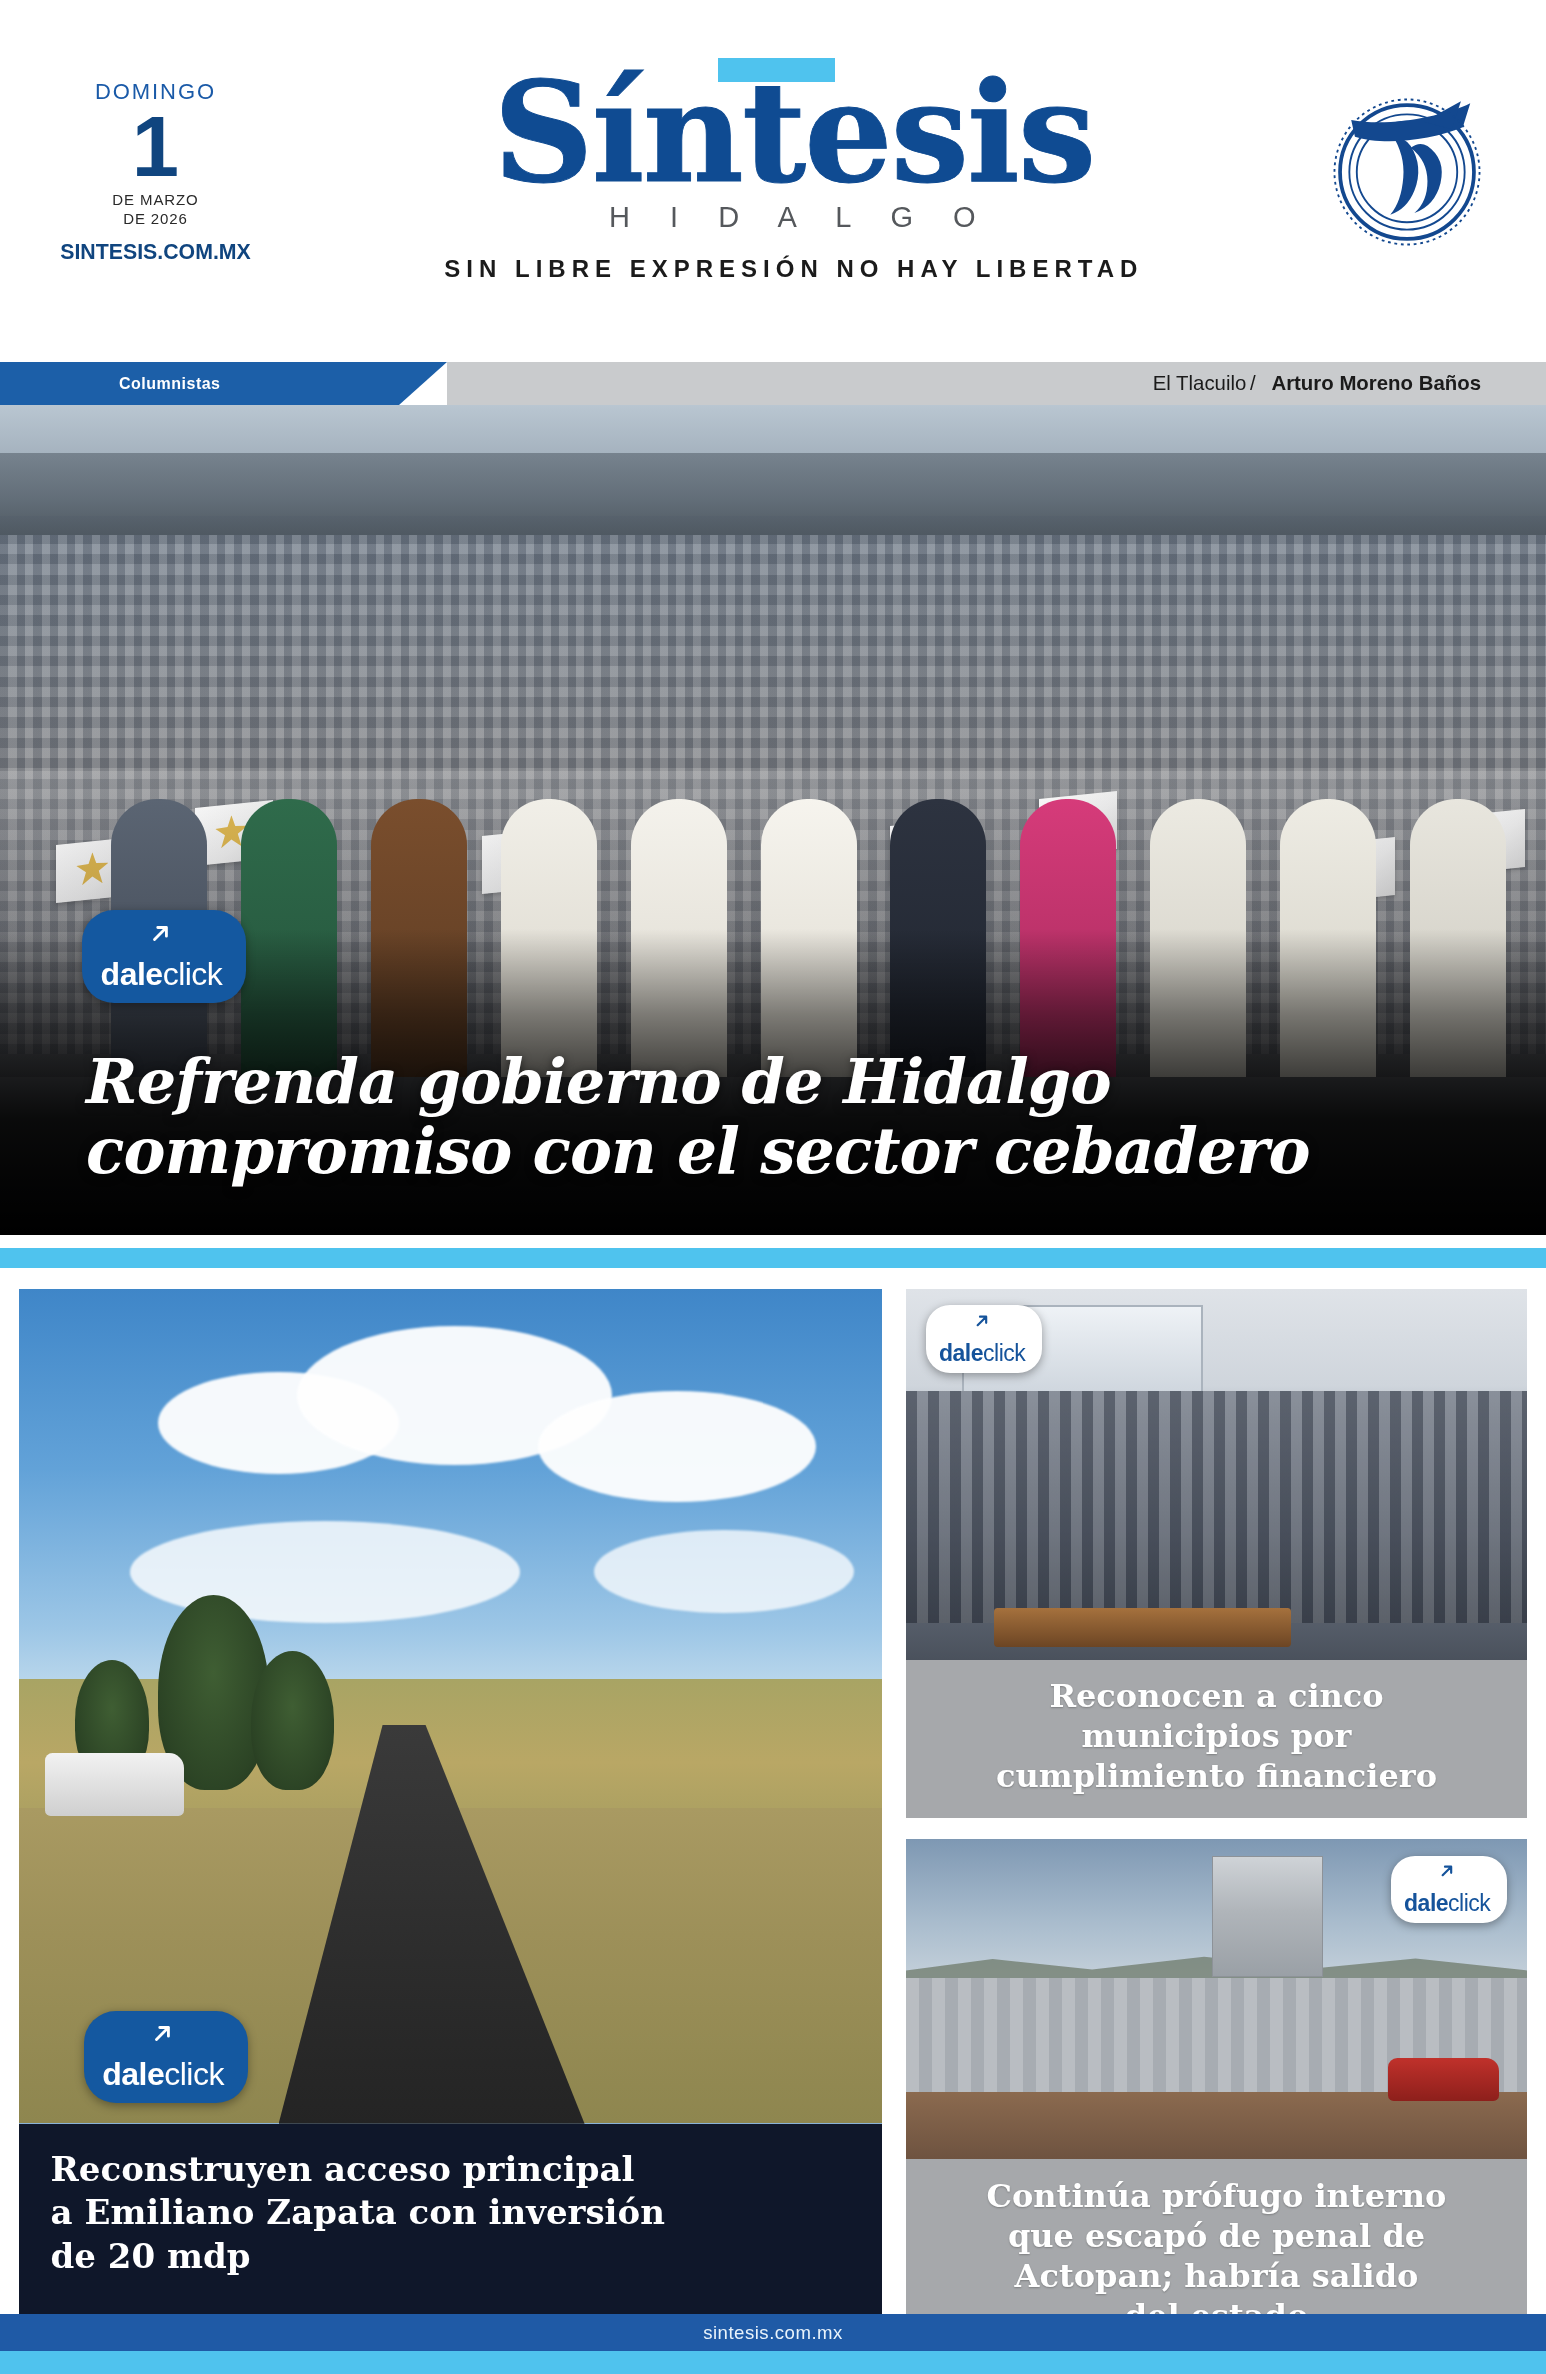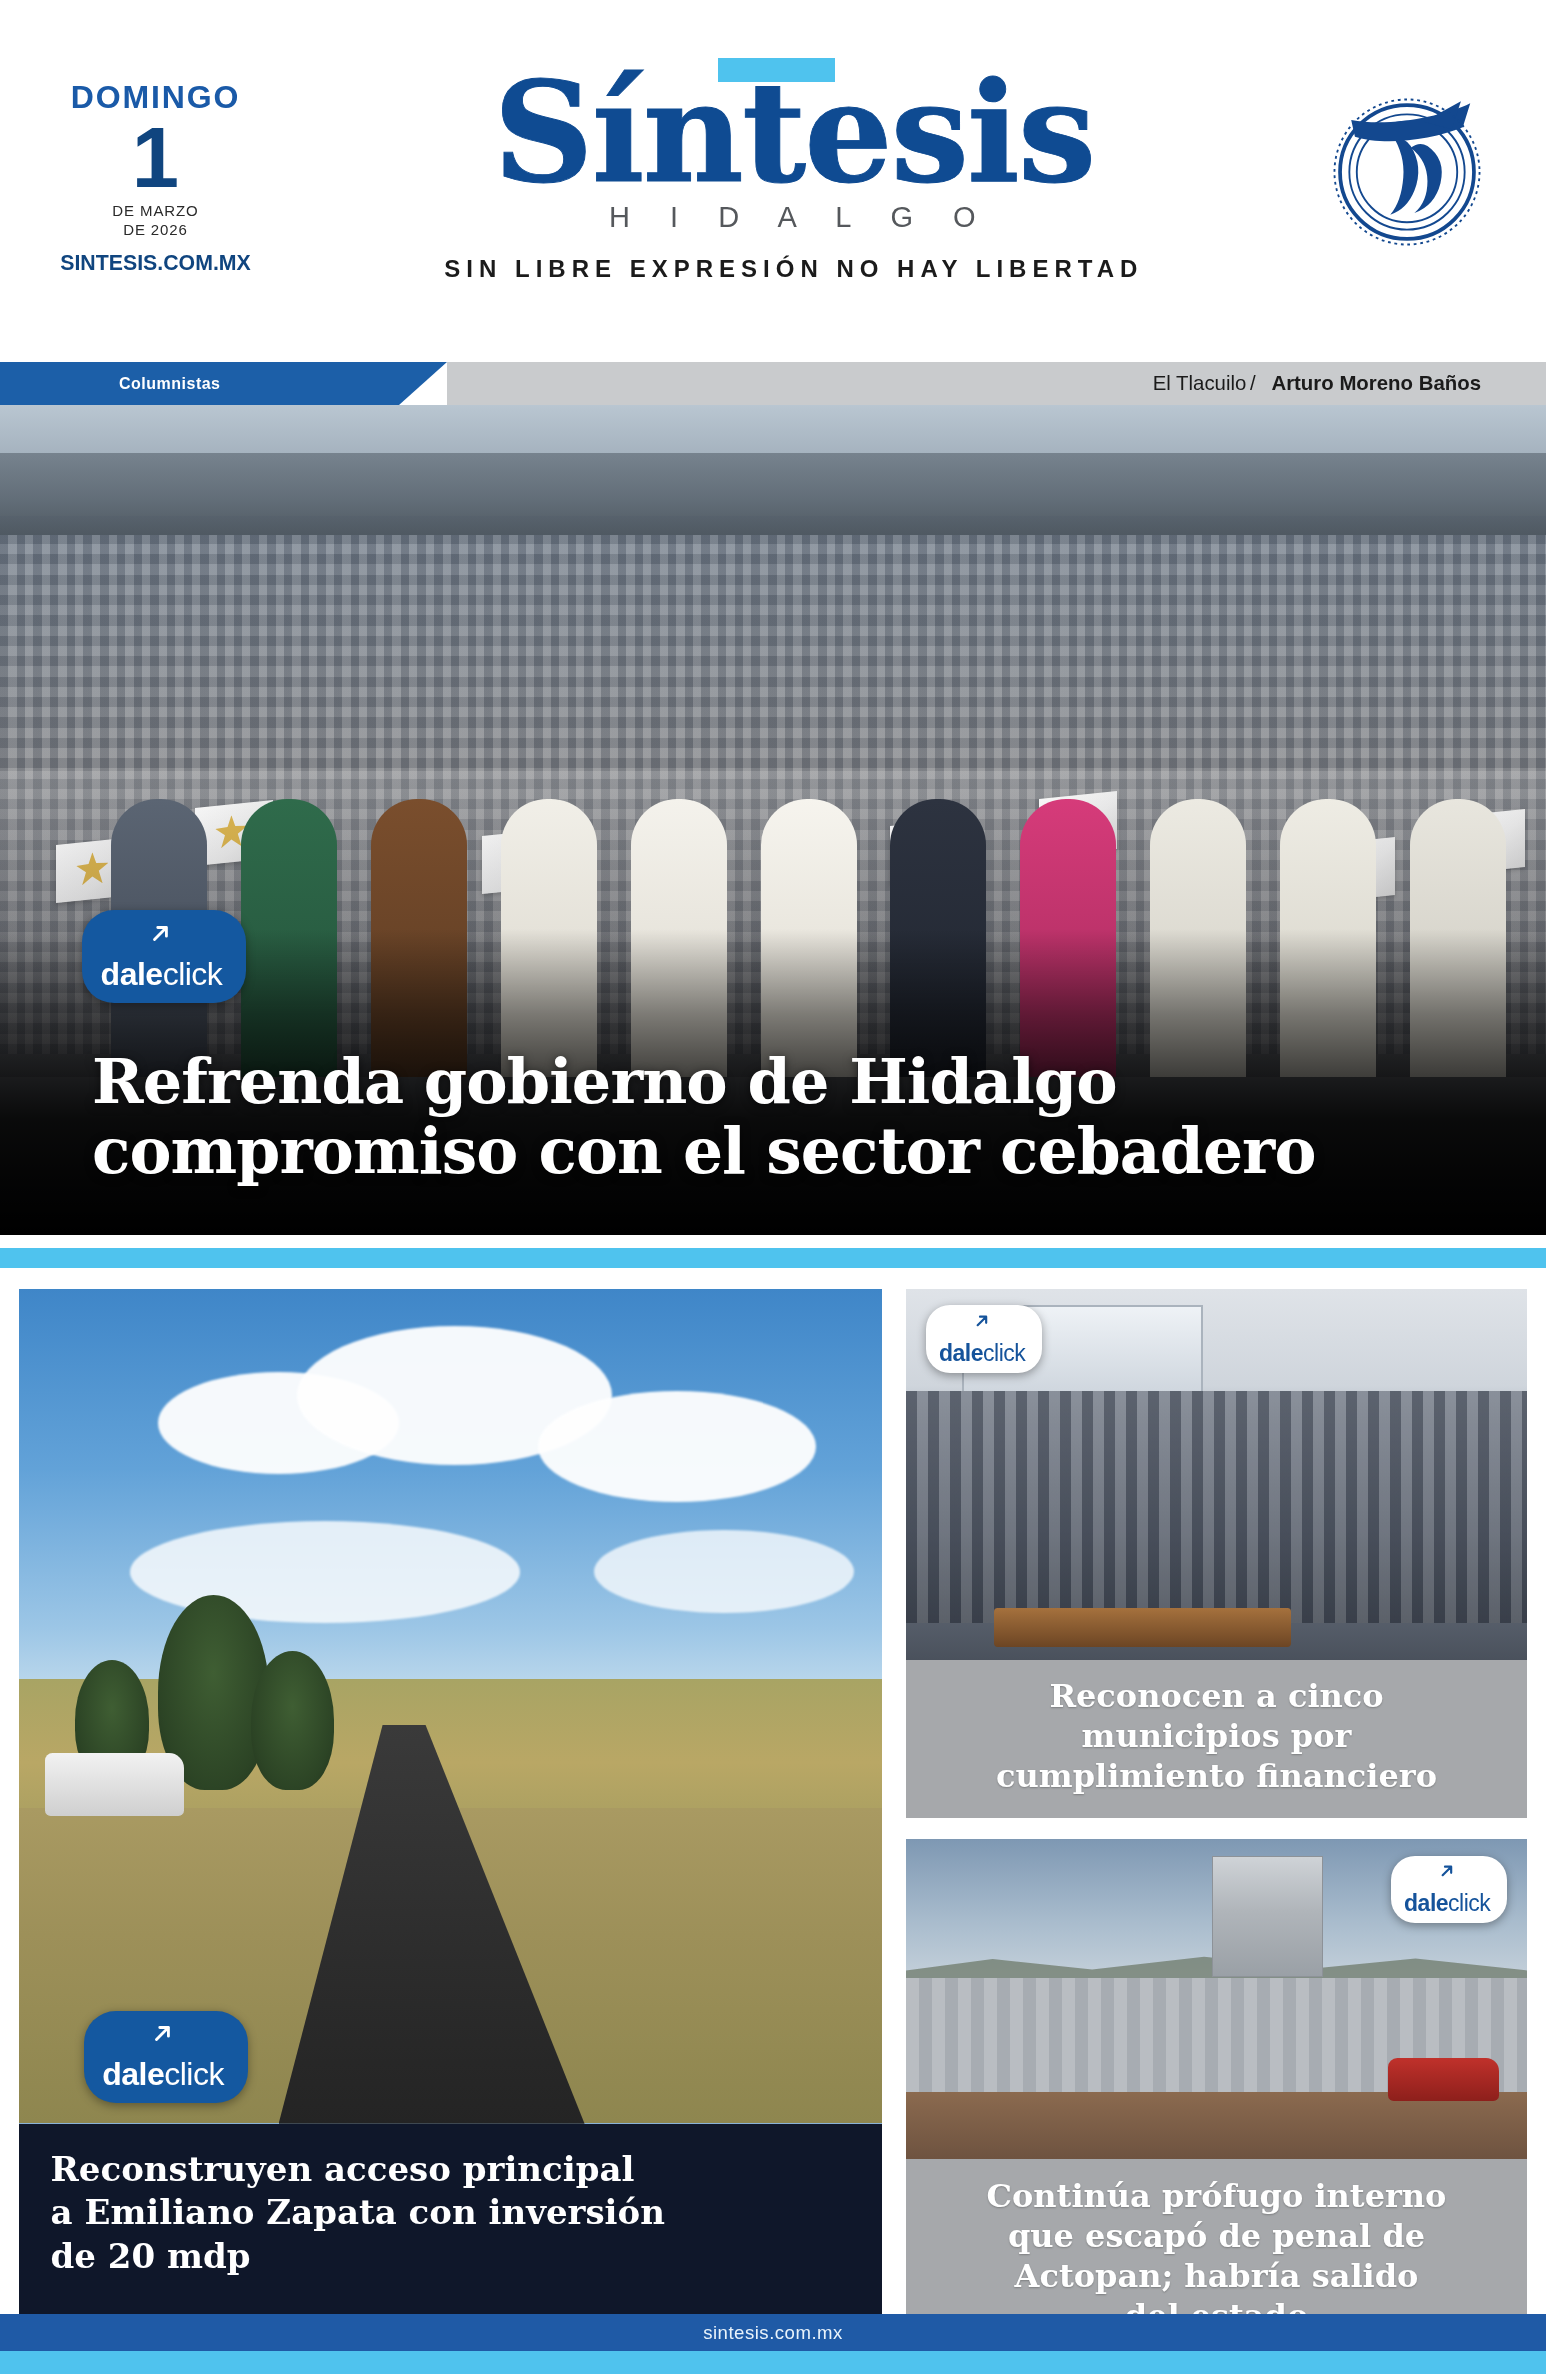--- a/index.html
+++ b/index.html
@@ -26,22 +26,22 @@
     padding: 51px 37px 0 37px;
   }
   .dateblock {
     width: 237px;
     text-align: center;
     padding-top: 28px;
     font-family: "Liberation Sans", sans-serif;
     color: #13488f;
   }
   .dateblock .dow {
-    font-size: 32px;
-    font-weight: 700;
+    font-size: 22px;
+    font-weight: 400;
     letter-spacing: 1.9px;
     color: #1a5aa8;
   }
   .dateblock .day {
     font-size: 85px;
     font-weight: 700;
     line-height: 0.95;
     color: #10457f;
     margin: 1.9px 0 3.7px 0;
   }
@@ -231,29 +231,30 @@
   .daleclick .dc-text { font-size: 32px; font-weight: 700; letter-spacing: -0.5px; }
   .daleclick .dc-text i { font-style: normal; font-weight: 400; }
   .daleclick.white { background: #ffffff; color: #15539b; }
   .daleclick.small { padding: 6.5px 16.7px 6.5px 13px; border-radius: 24px; }
   .daleclick.small .dc-text { font-size: 23px; }
   .daleclick.small .dc-ico { width: 18.6px; height: 18.6px; }
 
   .hero-badge { position: absolute; left: 82px; bottom: 232px; z-index: 6; }
   .hero-title {
     position: absolute;
-    left: 92px; bottom: 48px;
+    left: 86px; bottom: 48px;
     z-index: 6;
     color: #ffffff;
     font-family: "DejaVu Serif", serif;
     font-weight: 700;
     font-size: 62px;
     line-height: 1.12;
     letter-spacing: -0.9px;
     text-shadow: 0 1.9px 9.3px rgba(0,0,0,.6);
+    font-style: italic;
   }
   .hero-title .l2 { font-size: 63px; }
 
   .cyan-rule { width: 1546px; height: 20.4px; background: #4fc3ee; }
   .white-gap { width: 1546px; height: 13px; background: #ffffff; }
 
   
   .lower {
     display: flex;
     gap: 24px;

